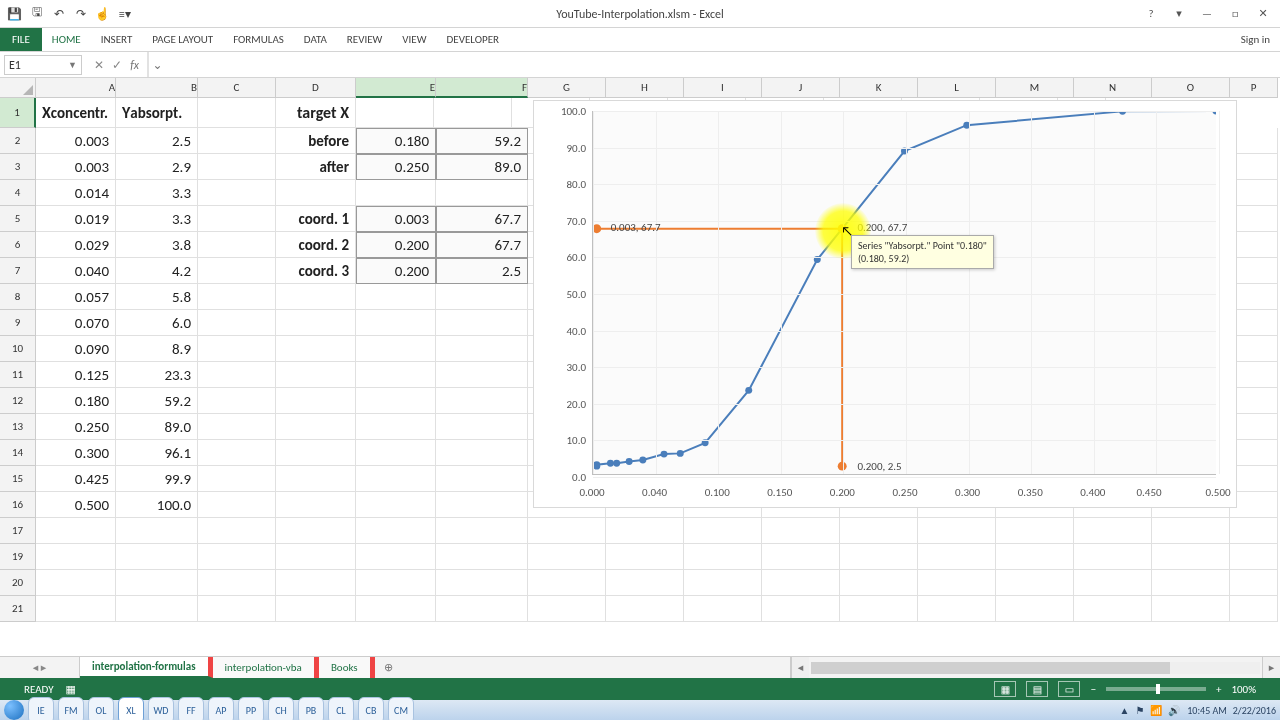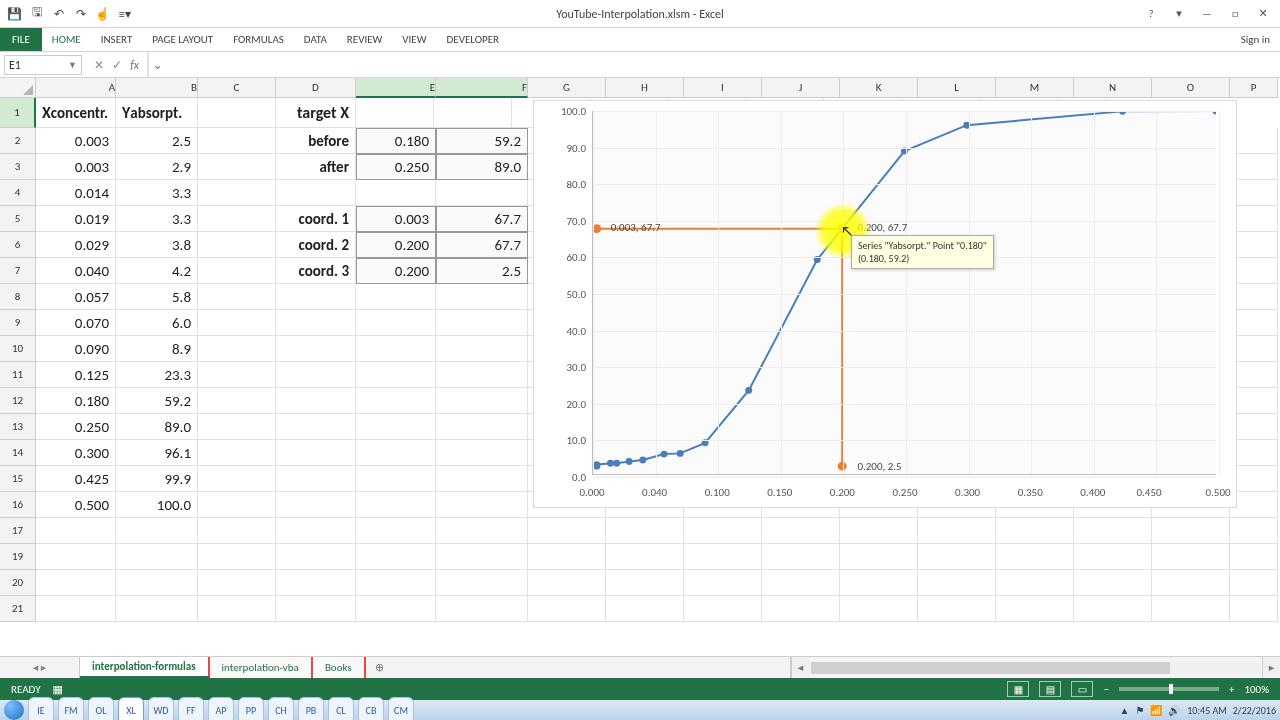--- a/index.html
+++ b/index.html
@@ -76,30 +76,30 @@
 .mkr-or { fill:#ed7d31; }
 .dlabel { position:absolute; font-size:11px; color:#444; white-space:nowrap; }
 
 .hlspot { position:absolute; width:56px; height:56px; background: radial-gradient(circle, rgba(255,255,0,0.9) 0%, rgba(255,255,0,0.75) 50%, rgba(255,255,0,0) 72%); border-radius:50%; pointer-events:none;}
 .cursor-arrow { position:absolute; font-size:14px; color:#000; }
 .tooltip { position:absolute; background:#ffffe1; border:1px solid #aaa; padding:3px 6px; font-size:10px; color:#333; line-height:1.3; white-space:nowrap; box-shadow:1px 1px 3px rgba(0,0,0,.2);}
 
 
 .tabsrow { position:absolute; left:0; right:0; bottom:42px; height:22px; border-top:1px solid #ccc; display:flex; align-items:stretch; font-size:11px; background:#f3f3f3;}
 .tabnav { width:80px; display:flex; align-items:center; justify-content:center; gap:4px; color:#888; border-right:1px solid #ccc;}
-.stab { padding:0 12px; display:flex; align-items:center; border-right:2px solid #ef4444; background:#f9f9f9; color:#217346;}
+.stab { padding:0 12px; display:flex; align-items:center; border-right:5px solid #ef4444; background:#f9f9f9; color:#217346;}
 .stab.active { background:#fff; border-bottom:2px solid #217346; font-weight:600;}
 .addtab { width:28px; display:flex; align-items:center; justify-content:center; color:#777;}
 .hscroll { margin-left:auto; width:490px; display:flex; align-items:center; border-left:1px solid #ccc;}
 .hsbtn { width:18px; height:100%; display:flex; align-items:center; justify-content:center; color:#777; background:#efefef; border-left:1px solid #ccc;}
 .hstrack { flex:1; height:12px; background:#efefef; margin:0 2px; position:relative;}
 .hsthumb { position:absolute; left:0; top:0; height:100%; width:80%; background:#cfcfcf;}
 
 
-.status { position:absolute; left:0; right:0; bottom:20px; height:22px; background:#217346; color:#fff; display:flex; align-items:center; font-size:11px; padding:0 11px; gap:12px;}
+.status { position:absolute; left:0; right:0; bottom:20px; height:22px; background:#217346; color:#fff; display:flex; align-items:center; font-size:11px; padding:0 24px; gap:12px;}
 .status .right { margin-left:auto; display:flex; align-items:center; gap:10px;}
 .viewbtn { width:22px; height:16px; border:1px solid rgba(255,255,255,.6); display:flex; align-items:center; justify-content:center; font-size:10px;}
 .zoomslider { width:100px; height:4px; background:rgba(255,255,255,.4); position:relative;}
 .zoomslider::after{content:"";position:absolute; left:50%; top:-3px; width:4px; height:10px; background:#fff;}
 
 
 .taskbar { position:absolute; left:0; right:0; bottom:0; height:20px; background: linear-gradient(#dde8f4,#bcd3ec); display:flex; align-items:center; padding:0 4px; gap:4px;}
 .taskbar .orb { width:20px; height:20px; border-radius:50%; background: radial-gradient(circle at 30% 30%, #7cc0ff, #1b6fbf); }
 .taskbar .ti { width:26px; height:27px; background:#eef4fb; border:1px solid #a9c3e0; border-radius:6px; display:flex; align-items:center; justify-content:center; font-size:10px; color:#2b5f99;}
 .taskbar .ti.active { background:#fff; border-color:#6ea0d6;}

